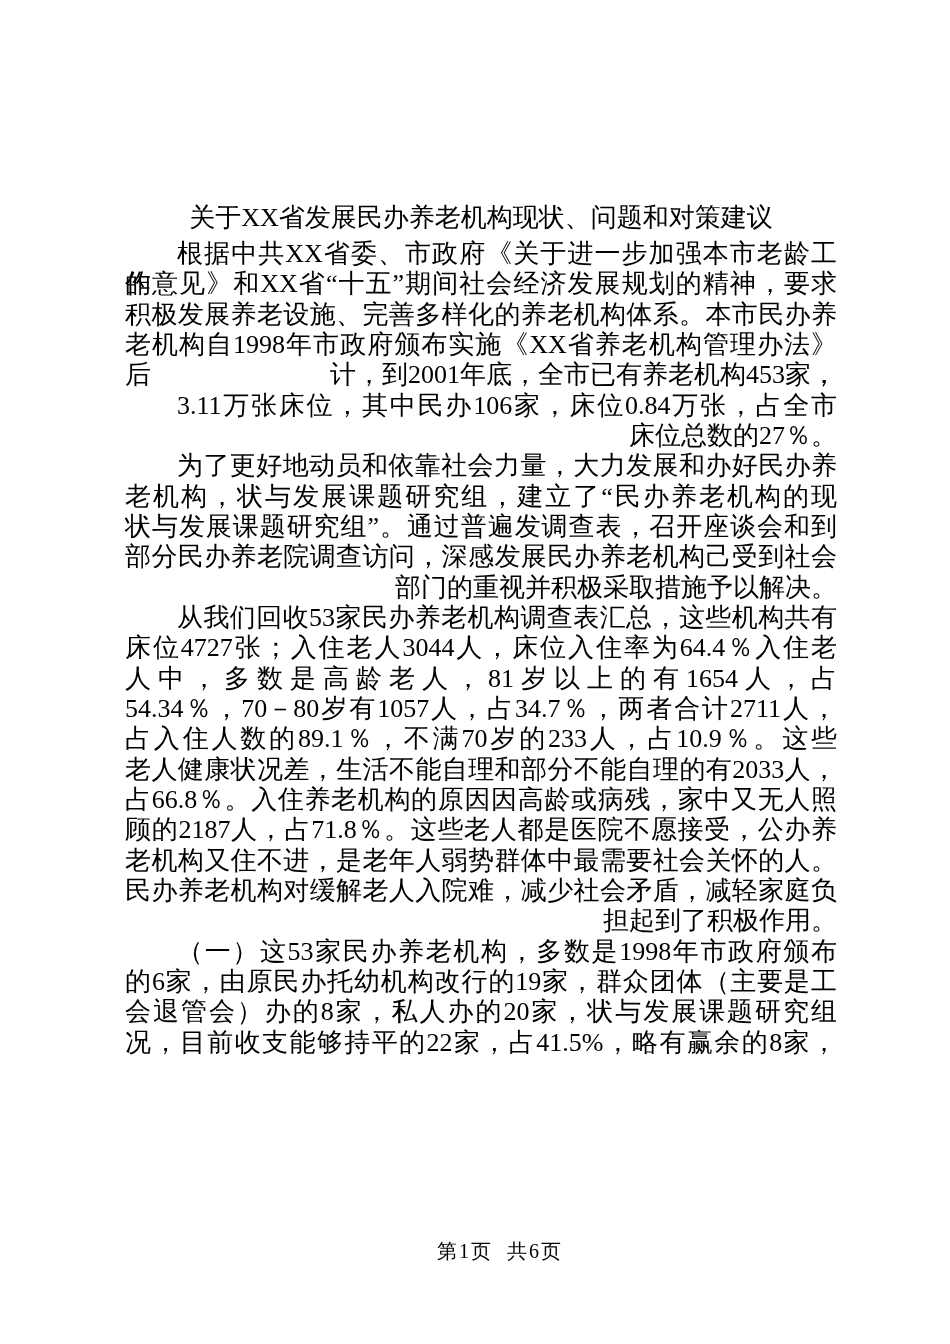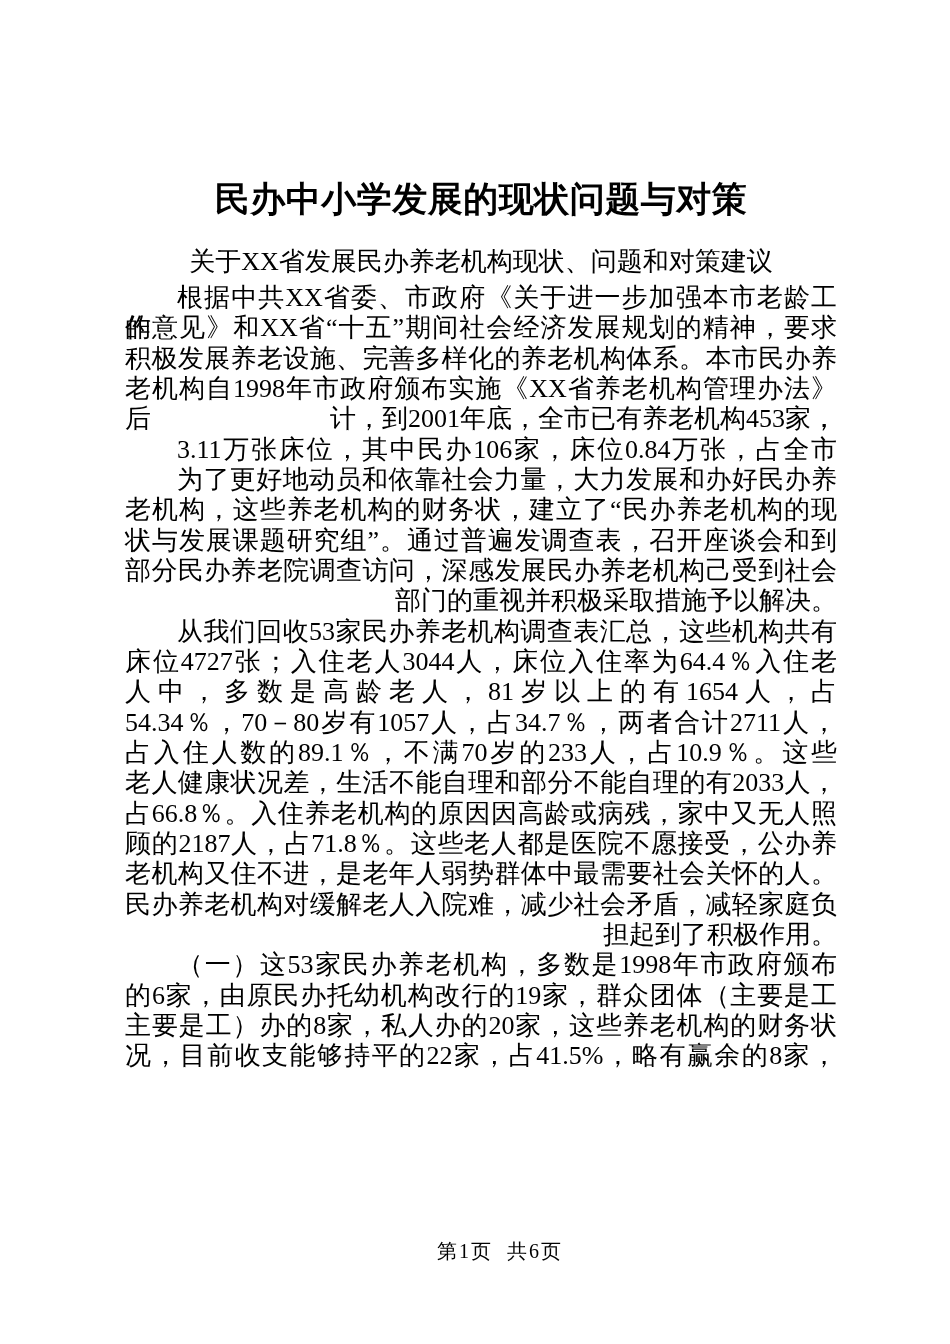--- a/index.html
+++ b/index.html
@@ -65,45 +65,45 @@
     letter-spacing: 2px;
     word-spacing: 7px;
     white-space: nowrap;
   }
 </style>
 </head>
 <body>
 
 <div class="page">
   <div class="content">
-    <h1 class="doc-title">民办中小学发展的现状问题与对策</h1>
     <div class="doc-subtitle">关于XX省发展民办养老机构现状、问题和对策建议</div>
     <div class="doc-body" id="doc-body">
         <div class="line j ind">根据中共XX省委、市政府《关于进一步加强本市老龄工作</div>
         <div class="line j">的意见》和XX省“十五”期间社会经济发展规划的精神，要求</div>
         <div class="line j">积极发展养老设施、完善多样化的养老机构体系。本市民办养</div>
         <div class="line j">老机构自1998年市政府颁布实施《XX省养老机构管理办法》后，</div>
         <div class="line">计，到2001年底，全市已有养老机构453家，</div>
         <div class="line j ind">3.11万张床位，其中民办106家，床位0.84万张，占全市</div>
+        <div class="line">床位总数的27％。</div>
         <div class="line j ind">为了更好地动员和依靠社会力量，大力发展和办好民办养</div>
-        <div class="line j">老机构，这些养老机构的财务状，建立了“民办养老机构的现</div>
+        <div class="line j">老机构，状与发展课题研究组，建立了“民办养老机构的现</div>
         <div class="line j">状与发展课题研究组”。通过普遍发调查表，召开座谈会和到</div>
         <div class="line j">部分民办养老院调查访问，深感发展民办养老机构己受到社会</div>
         <div class="line">部门的重视并积极采取措施予以解决。</div>
         <div class="line j ind">从我们回收53家民办养老机构调查表汇总，这些机构共有</div>
         <div class="line j">床位4727张；入住老人3044人，床位入住率为64.4％入住老</div>
         <div class="line j">人中，多数是高龄老人，81岁以上的有1654人，占</div>
         <div class="line j">54.34％，70－80岁有1057人，占34.7％，两者合计2711人，</div>
         <div class="line j">占入住人数的89.1％，不满70岁的233人，占10.9％。这些</div>
         <div class="line j">老人健康状况差，生活不能自理和部分不能自理的有2033人，</div>
         <div class="line j">占66.8％。入住养老机构的原因因高龄或病残，家中又无人照</div>
         <div class="line j">顾的2187人，占71.8％。这些老人都是医院不愿接受，公办养</div>
         <div class="line j">老机构又住不进，是老年人弱势群体中最需要社会关怀的人。</div>
         <div class="line j">民办养老机构对缓解老人入院难，减少社会矛盾，减轻家庭负</div>
         <div class="line">担起到了积极作用。</div>
         <div class="line j ind">（一）这53家民办养老机构，多数是1998年市政府颁布</div>
         <div class="line j">的6家，由原民办托幼机构改行的19家，群众团体（主要是工</div>
-        <div class="line j">主要是工）办的8家，私人办的20家，这些养老机构的财务状</div>
+        <div class="line j">会退管会）办的8家，私人办的20家，状与发展课题研究组</div>
         <div class="line j">况，目前收支能够持平的22家，占41.5%，略有赢余的8家，</div>
       </div>
   </div>
   <div class="footer">第1页 共6页</div>
 </div>
 
 </body></html>

